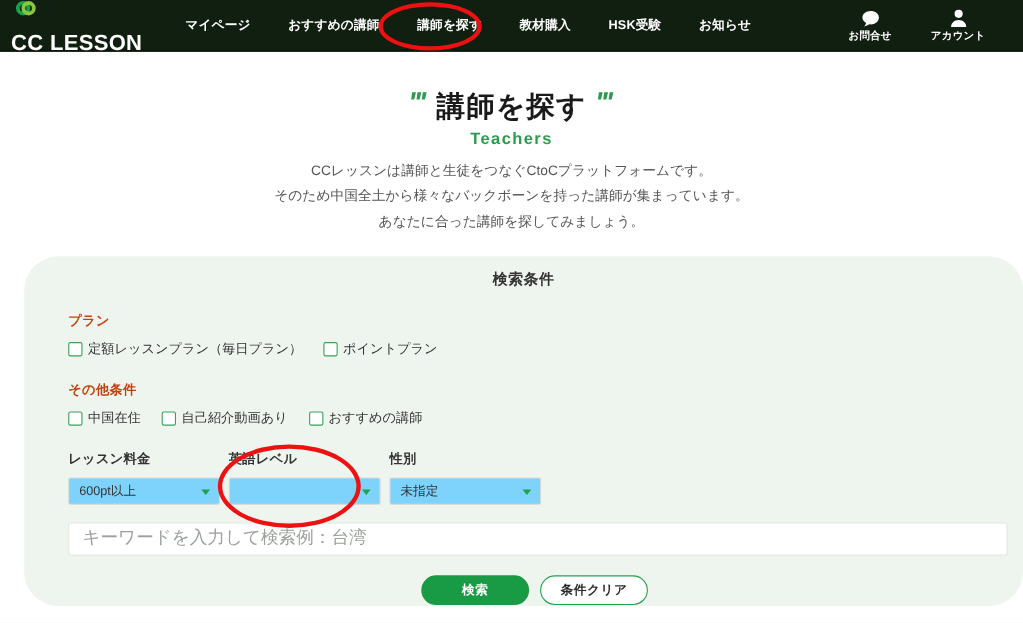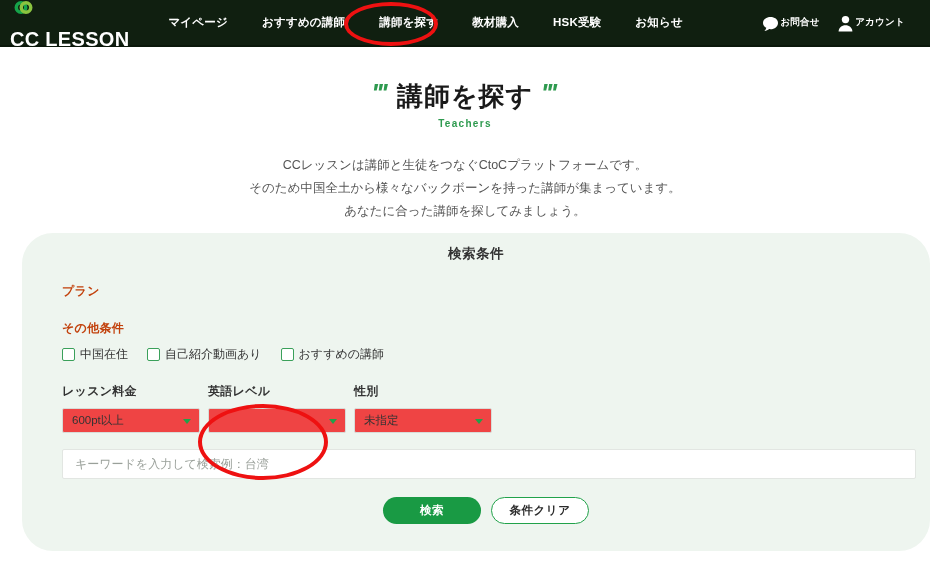--- a/index.html
+++ b/index.html
@@ -56,21 +56,21 @@
   }
   #header-right {
     margin-left: auto;
     display: flex;
     align-items: center;
     gap: 26px;
     padding-right: 18px;
   }
   .header-action {
     display: flex;
-    flex-direction: row;
+    flex-direction: column;
     align-items: center;
     justify-content: center;
     gap: 1px;
     cursor: pointer;
     width: 54px;
   }
   .header-action .ha-icon {
     height: 18px;
     display: flex;
     align-items: flex-end;
@@ -103,29 +103,29 @@
   .title-quote {
     color: #2e9a4f;
     font-size: 26px;
     font-weight: bold;
     font-style: italic;
     line-height: 1;
     transform: translateY(-3px);
   }
   #page-subtitle {
     margin-top: 7px;
-    font-size: 10px;
+    font-size: 15px;
     font-weight: bold;
     color: #2e9a4f;
     letter-spacing: 1.3px;
   }
 
   
   #description {
-    margin-top: 25px;
+    margin-top: 9px;
     text-align: center;
     color: #555555;
     font-size: 12.5px;
     line-height: 1.85;
   }
   #description div { white-space: nowrap; }
 
   
   #search-panel {
     position: absolute;
@@ -193,21 +193,21 @@
     font-size: 12px;
     font-weight: bold;
     color: #333333;
     margin-bottom: 8px;
     letter-spacing: 0.3px;
     white-space: nowrap;
   }
   .select-box {
     position: relative;
     height: 25px;
-    background: #ef4444;
+    background: #7dd3fc;
     border: 1px solid #d8dcd8;
     border-radius: 2px;
     display: flex;
     align-items: center;
     padding: 0 22px 0 9px;
     cursor: pointer;
   }
   .select-value {
     font-size: 11.5px;
     color: #333333;
@@ -227,21 +227,21 @@
 
   
   #keyword-input {
     display: block;
     width: 854px;
     height: 30px;
     background: #ffffff;
     border: 1px solid #e2e6e2;
     border-radius: 2px;
     padding: 0 12px;
-    font-size: 12px;
+    font-size: 16px;
     color: #333333;
     font-family: "Liberation Sans", "DejaVu Sans", sans-serif;
     outline: none;
   }
   #keyword-input::placeholder { color: #9aa09a; }
 
   
   #button-row {
     display: flex;
     justify-content: center;
@@ -350,20 +350,30 @@
 </div>
 
 <div id="search-panel">
 
   <div id="panel-heading">検索条件</div>
 
   <div class="panel-inner">
 
     <div class="field-group">
       <div class="group-label">プラン</div>
+      <div class="checkbox-row">
+        <label class="checkbox-item">
+          <span class="cb-box"></span>
+          <span class="cb-label">定額レッスンプラン（毎日プラン）</span>
+        </label>
+        <label class="checkbox-item">
+          <span class="cb-box"></span>
+          <span class="cb-label">ポイントプラン</span>
+        </label>
+      </div>
     </div>
 
     <div class="field-group">
       <div class="group-label">その他条件</div>
       <div class="checkbox-row">
         <label class="checkbox-item">
           <span class="cb-box"></span>
           <span class="cb-label">中国在住</span>
         </label>
         <label class="checkbox-item">

